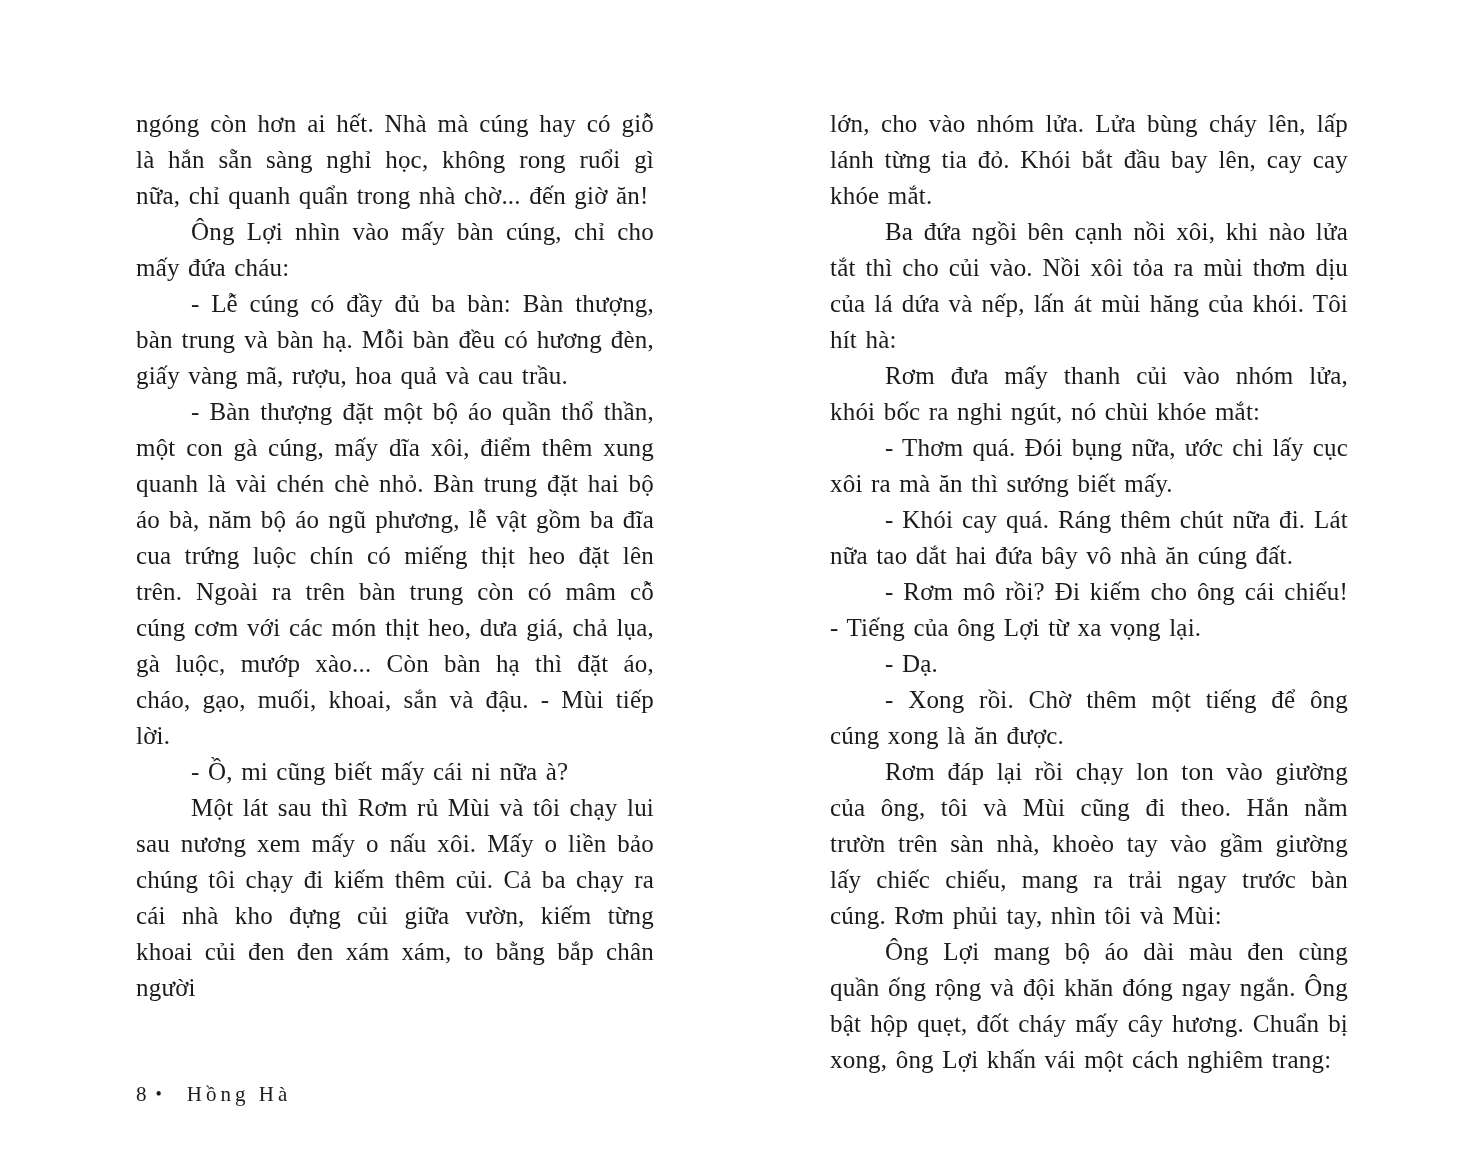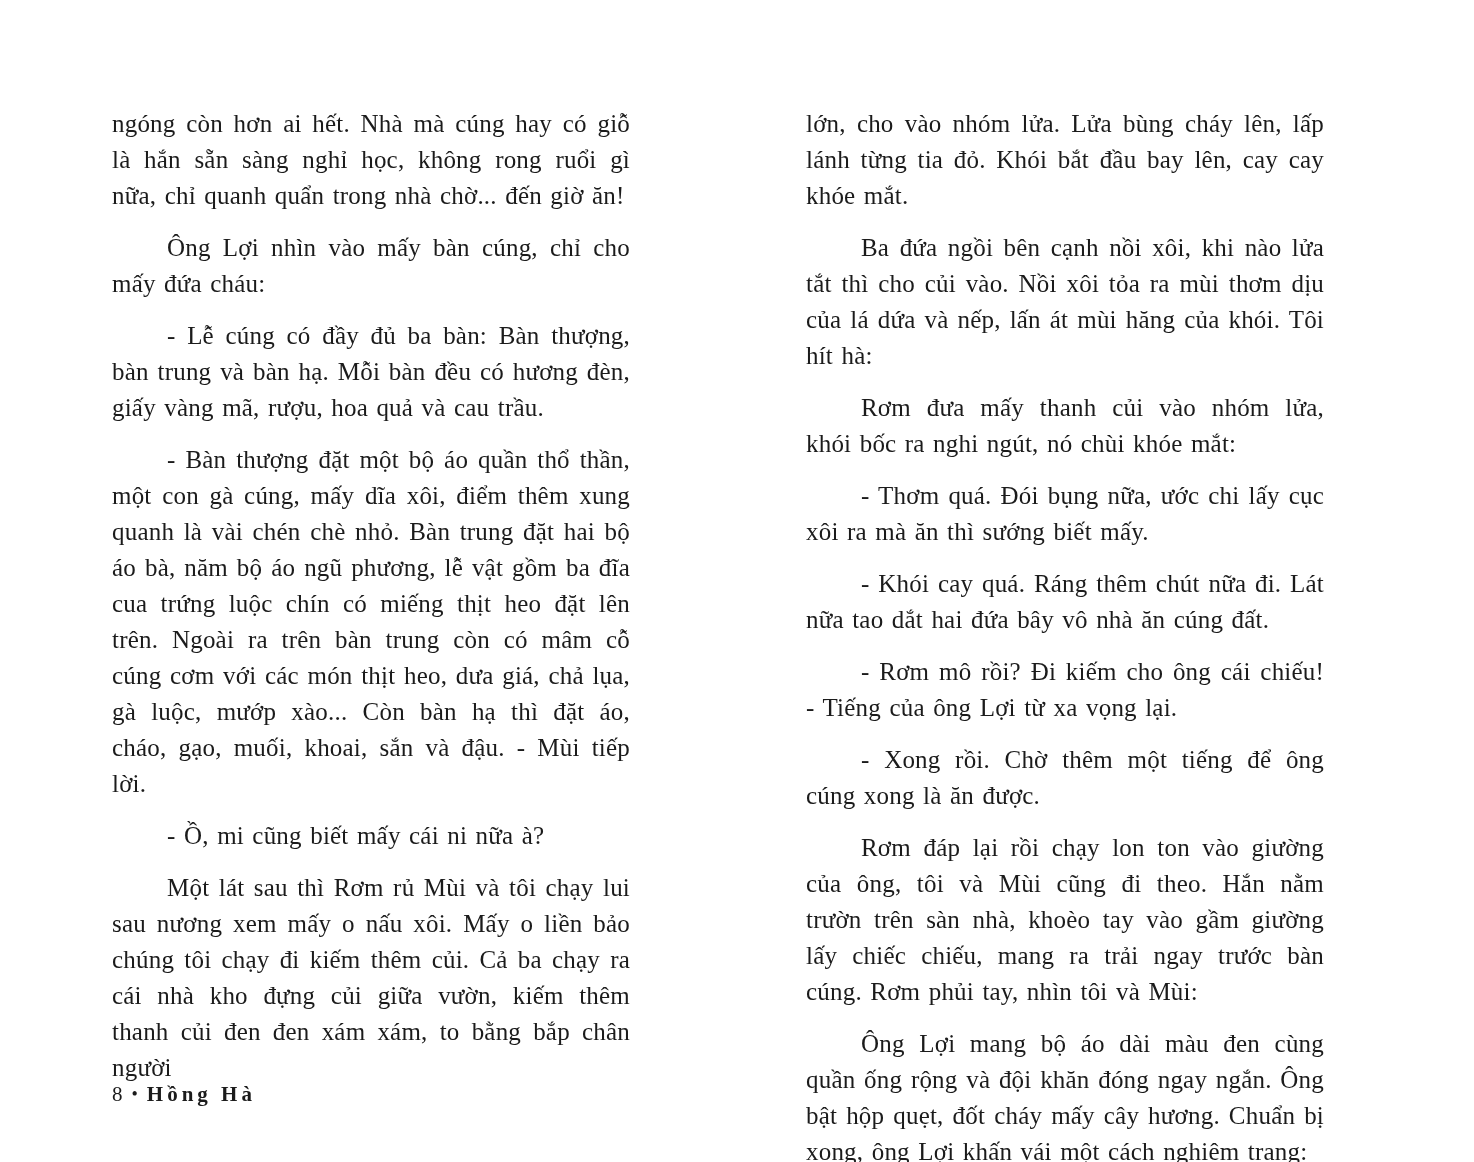--- a/index.html
+++ b/index.html
@@ -10,20 +10,21 @@
     height: 1162px;
     overflow: hidden;
     font-family: "Liberation Serif", serif;
     color: #1b1b1b;
   }
   .spread {
     position: relative;
     width: 1390px;
     height: 1162px;
     display: flex;
+    padding-left: 24px;
   }
   .page {
     position: relative;
     width: 737px;
     height: 1162px;
     background: #ffffff;
   }
   .text-column {
     position: absolute;
     top: 106px;
@@ -33,21 +34,21 @@
     line-height: 36px;
     letter-spacing: 0.2px;
     word-spacing: 2px;
   }
   .page.left  .text-column { left: 112px; }
   .page.right .text-column { left: 111px; }
   .para {
     margin: 0;
     padding: 0;
   }
-  .para.indent { text-indent: 55px; margin-top: 16px; }
+  .para.indent { text-indent: 55px; }
   .para.no-indent { text-indent: 0; }
   .footer {
     position: absolute;
     top: 1082px;
     font-size: 21px;
     white-space: nowrap;
   }
   .page.left  .footer { left: 112px; }
   .page.right .footer { right: 110px; text-align: right; }
   .footer .page-num {
@@ -57,23 +58,24 @@
   }
   .footer .bullet {
     display: inline-block;
     margin: 0 9px;
     font-size: 18px;
     vertical-align: 1px;
     color: #1b1b1b;
   }
   .footer .author {
     font-family: "Liberation Serif", serif;
-    font-weight: bold;
+    font-weight: normal;
     letter-spacing: 4px;
     font-size: 21px;
+    margin-left: 16px;
   }
   .footer .book-title {
     font-family: "DejaVu Serif", serif;
     font-style: italic;
     font-weight: bold;
     font-size: 27px;
     letter-spacing: 0.5px;
   }
 </style>
 </head>
@@ -81,34 +83,35 @@
 
 <div class="spread">
 
   <section class="page left">
     <div class="text-column">
       <p class="para no-indent">ngóng còn hơn ai hết. Nhà mà cúng hay có giỗ là hắn sẵn sàng nghỉ học, không rong ruổi gì nữa, chỉ quanh quẩn trong nhà chờ... đến giờ ăn!</p>
       <p class="para indent">Ông Lợi nhìn vào mấy bàn cúng, chỉ cho mấy đứa cháu:</p>
       <p class="para indent">- Lễ cúng có đầy đủ ba bàn: Bàn thượng, bàn trung và bàn hạ. Mỗi bàn đều có hương đèn, giấy vàng mã, rượu, hoa quả và cau trầu.</p>
       <p class="para indent">- Bàn thượng đặt một bộ áo quần thổ thần, một con gà cúng, mấy dĩa xôi, điểm thêm xung quanh là vài chén chè nhỏ. Bàn trung đặt hai bộ áo bà, năm bộ áo ngũ phương, lễ vật gồm ba đĩa cua trứng luộc chín có miếng thịt heo đặt lên trên. Ngoài ra trên bàn trung còn có mâm cỗ cúng cơm với các món thịt heo, dưa giá, chả lụa, gà luộc, mướp xào... Còn bàn hạ thì đặt áo, cháo, gạo, muối, khoai, sắn và đậu. - Mùi tiếp lời.</p>
       <p class="para indent">- Ồ, mi cũng biết mấy cái ni nữa à?</p>
-      <p class="para indent">Một lát sau thì Rơm rủ Mùi và tôi chạy lui sau nương xem mấy o nấu xôi. Mấy o liền bảo chúng tôi chạy đi kiếm thêm củi. Cả ba chạy ra cái nhà kho đựng củi giữa vườn, kiếm thêm thanh củi đen đen xám xám, to bằng bắp chân người</p>
+      <p class="para indent">Một lát sau thì Rơm rủ Mùi và tôi chạy lui sau nương xem mấy o nấu xôi. Mấy o liền bảo chúng tôi chạy đi kiếm thêm củi. Cả ba chạy ra cái nhà kho đựng củi giữa vườn, kiếm từng khoai củi đen đen xám xám, to bằng bắp chân người</p>
     </div>
     <footer class="footer footer-left">
       <span class="page-num">8</span><span class="bullet">•</span><span class="author">Hồng Hà</span>
     </footer>
   </section>
 
   <section class="page right">
     <div class="text-column">
       <p class="para no-indent">lớn, cho vào nhóm lửa. Lửa bùng cháy lên, lấp lánh từng tia đỏ. Khói bắt đầu bay lên, cay cay khóe mắt.</p>
       <p class="para indent">Ba đứa ngồi bên cạnh nồi xôi, khi nào lửa tắt thì cho củi vào. Nồi xôi tỏa ra mùi thơm dịu của lá dứa và nếp, lấn át mùi hăng của khói. Tôi hít hà:</p>
       <p class="para indent">Rơm đưa mấy thanh củi vào nhóm lửa, khói bốc ra nghi ngút, nó chùi khóe mắt:</p>
       <p class="para indent">- Thơm quá. Đói bụng nữa, ước chi lấy cục xôi ra mà ăn thì sướng biết mấy.</p>
       <p class="para indent">- Khói cay quá. Ráng thêm chút nữa đi. Lát nữa tao dắt hai đứa bây vô nhà ăn cúng đất.</p>
       <p class="para indent">- Rơm mô rồi? Đi kiếm cho ông cái chiếu! - Tiếng của ông Lợi từ xa vọng lại.</p>
+      <p class="para indent">- Dạ.</p>
       <p class="para indent">- Xong rồi. Chờ thêm một tiếng để ông cúng xong là ăn được.</p>
       <p class="para indent">Rơm đáp lại rồi chạy lon ton vào giường của ông, tôi và Mùi cũng đi theo. Hắn nằm trườn trên sàn nhà, khoèo tay vào gầm giường lấy chiếc chiếu, mang ra trải ngay trước bàn cúng. Rơm phủi tay, nhìn tôi và Mùi:</p>
       <p class="para indent">Ông Lợi mang bộ áo dài màu đen cùng quần ống rộng và đội khăn đóng ngay ngắn. Ông bật hộp quẹt, đốt cháy mấy cây hương. Chuẩn bị xong, ông Lợi khấn vái một cách nghiêm trang:</p>
     </div>
   </section>
 
 </div>
 
 </body></html>

